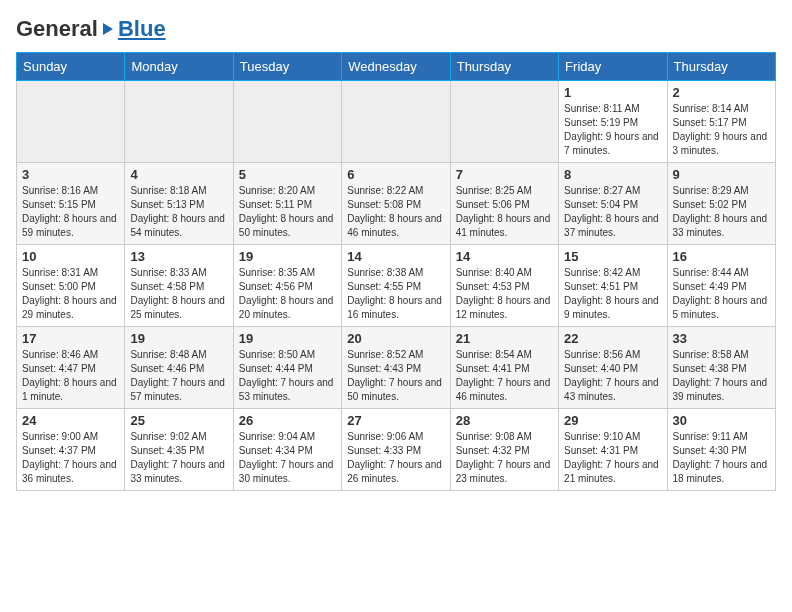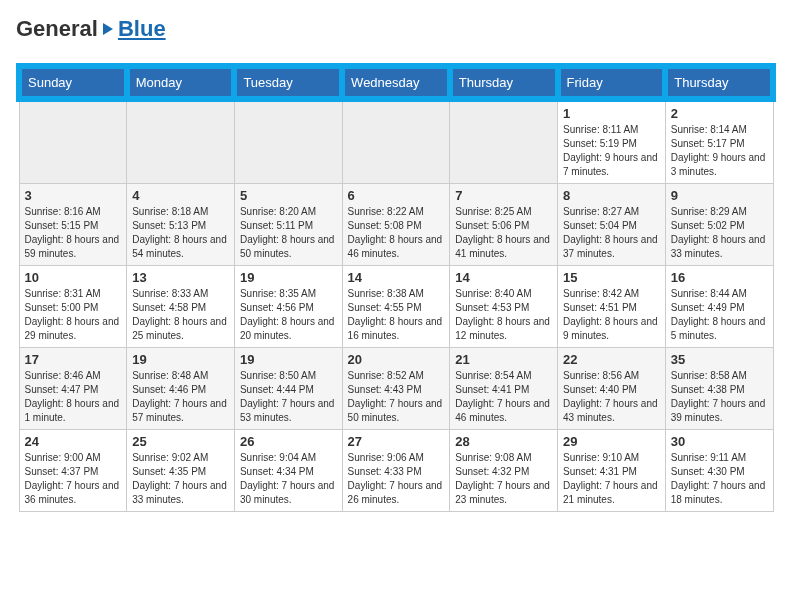--- a/index.html
+++ b/index.html
@@ -7,21 +7,21 @@
       font-family: Arial, sans-serif;
       background: #fff;
       width: 792px;
       min-height: 612px;
       padding: 16px;
     }
     .header-area {
       display: flex;
       justify-content: space-between;
       align-items: center;
-      margin-bottom: 21px;
+      margin-bottom: 10px;
     }
     .logo {
       display: flex;
       flex-direction: column;
       align-items: flex-start;
     }
     .logo-text {
       display: flex;
       align-items: center;
       font-size: 22px;
@@ -43,21 +43,21 @@
       border-collapse: collapse;
       table-layout: fixed;
     }
     th {
       background: #2a6db5;
       color: #fff;
       text-align: left;
       padding: 6px 6px;
       font-size: 13px;
       font-weight: normal;
-      border: 6px solid #0ea5e9;
+      border: 1px solid #0ea5e9;
     }
     td {
       border: 1px solid #ccc;
       vertical-align: top;
       padding: 4px 5px;
       font-size: 10.5px;
       color: #333;
       height: 80px;
       background: #fff;
     }
@@ -206,21 +206,21 @@
         </td>
         <td>
           <span class="day-num">21</span>
           <div class="day-info">Sunrise: 8:54 AM<br>Sunset: 4:41 PM<br>Daylight: 7 hours and 46 minutes.</div>
         </td>
         <td>
           <span class="day-num">22</span>
           <div class="day-info">Sunrise: 8:56 AM<br>Sunset: 4:40 PM<br>Daylight: 7 hours and 43 minutes.</div>
         </td>
         <td>
-          <span class="day-num">35</span>
+          <span class="day-num">33</span>
           <div class="day-info">Sunrise: 8:58 AM<br>Sunset: 4:38 PM<br>Daylight: 7 hours and 39 minutes.</div>
         </td>
       </tr>
       <tr>
         <td>
           <span class="day-num">24</span>
           <div class="day-info">Sunrise: 9:00 AM<br>Sunset: 4:37 PM<br>Daylight: 7 hours and 36 minutes.</div>
         </td>
         <td>
           <span class="day-num">25</span>

